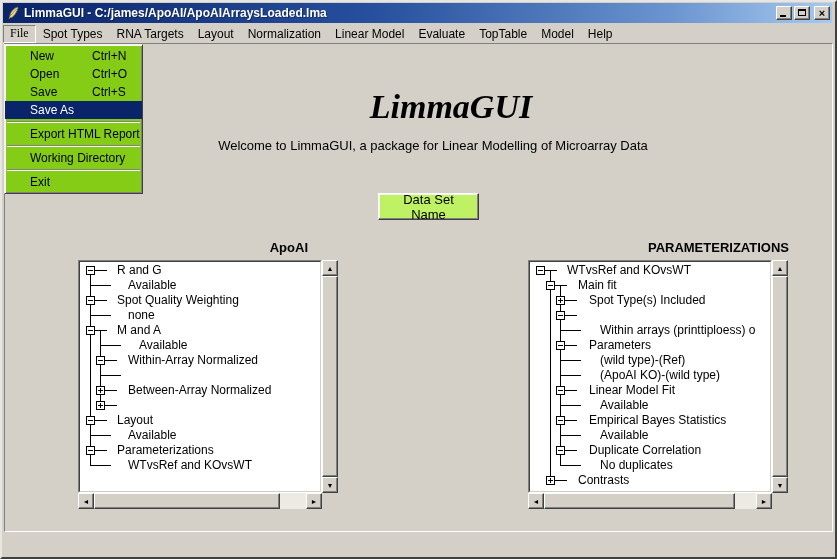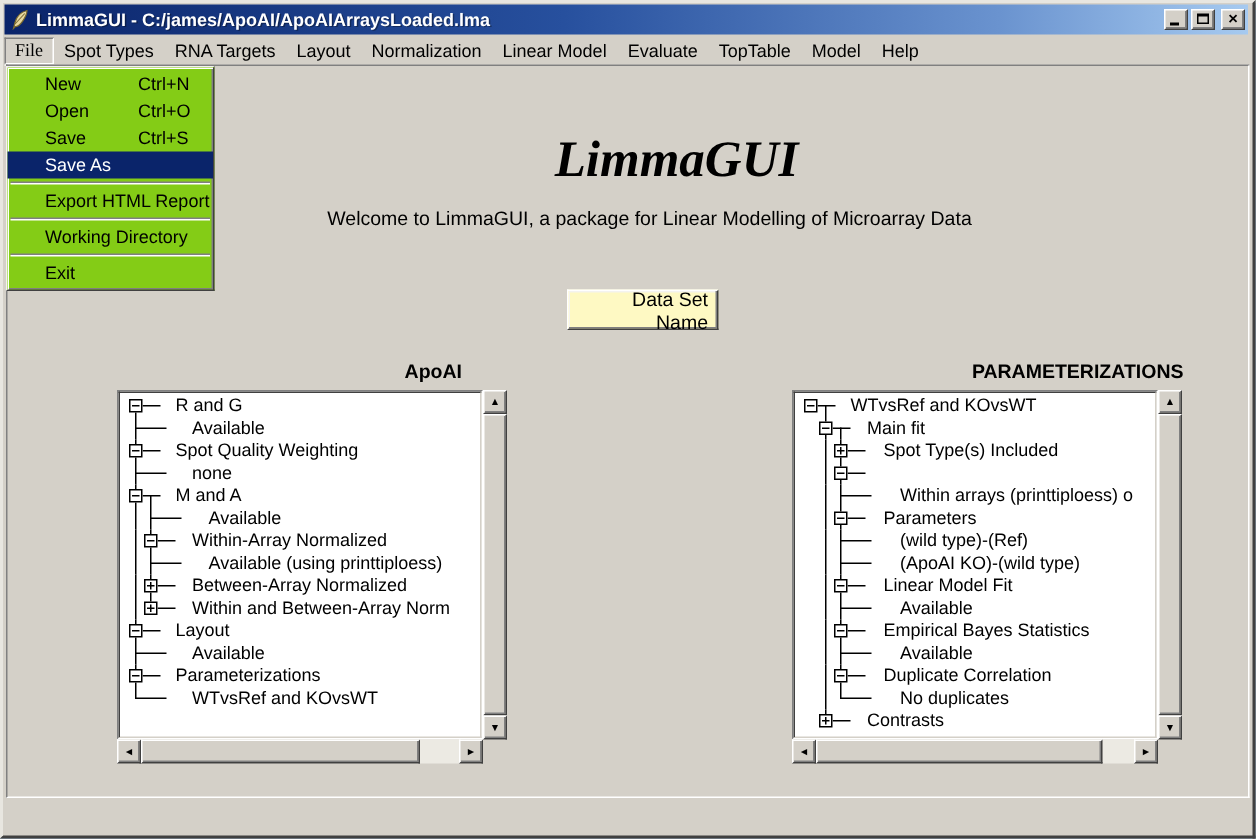--- a/index.html
+++ b/index.html
@@ -43,25 +43,25 @@
   .mi.selected{background:#0a246a;color:#fff;}
   .msep{height:2px;margin:2px 2px;border-top:1px solid #808080;border-bottom:1px solid #fff;}
 
   
   .content{position:absolute;left:2px;top:41px;width:829px;height:489px;background:#d4d0c8;
     border:1px solid;border-color:#808080 #fff #fff #808080;}
   .heading{position:absolute;left:280px;top:44px;width:332px;text-align:center;
     font-family:"Liberation Serif",serif;font-style:italic;font-weight:bold;font-size:34px;color:#000;}
   .welcome{position:absolute;left:140px;top:94px;width:576px;text-align:center;
     font-size:13px;color:#000;white-space:nowrap;}
-  .datasetbtn{position:absolute;left:373px;top:149px;width:101px;height:27px;background:#fef9c3;
+  .datasetbtn{position:absolute;left:373px;top:149px;width:101px;height:27px;background:#bef264;
     border:1px solid;border-color:#fff #404040 #404040 #fff;
     box-shadow:inset -1px -1px 0 #808080,inset 1px 1px 0 #f4f3ef;
     font-size:13px;color:#000;display:flex;align-items:center;justify-content:center;
-    font-family:"Liberation Sans",sans-serif;text-align:right;}
+    font-family:"Liberation Sans",sans-serif;}
   .treetitle{position:absolute;top:196px;font-size:13px;font-weight:bold;color:#000;text-align:right;}
   .treetitle.t0{left:103px;width:200px;}
   .treetitle.t1{left:524px;width:260px;}
 
   
   .treewidget{position:absolute;top:216px;width:260px;height:249px;}
   .treewidget.w0{left:73px;}
   .treewidget.w1{left:523px;}
   .treebox{position:absolute;left:0;top:0;width:244px;height:233px;
     border:1px solid;border-color:#808080 #fff #fff #808080;}
@@ -185,35 +185,33 @@
               <div class="vl full" style="left: 10px;"></div>
               <div class="vl full" style="left: 20px;"></div>
               <div class="gbox minus" style="left: 16px;"></div>
               <div class="tail" style="left: 25px;"></div>
               <div class="tlabel" style="left: 48px;">Within-Array Normalized</div>
             </div>
             <div class="trow">
               <div class="vl full" style="left: 10px;"></div>
               <div class="vl full" style="left: 20px;"></div>
               <div class="hb" style="left: 20px;"></div>
-              <div class="tlabel" style="left: 59px;">Available (using printtiploess)</div>
             </div>
             <div class="trow">
               <div class="vl full" style="left: 10px;"></div>
               <div class="vl full" style="left: 20px;"></div>
               <div class="gbox plus" style="left: 16px;"></div>
               <div class="tail" style="left: 25px;"></div>
               <div class="tlabel" style="left: 48px;">Between-Array Normalized</div>
             </div>
             <div class="trow">
               <div class="vl full" style="left: 10px;"></div>
               <div class="vl top" style="left: 20px;"></div>
               <div class="gbox plus" style="left: 16px;"></div>
               <div class="tail" style="left: 25px;"></div>
-              <div class="tlabel" style="left: 48px;">Within and Between-Array Norm</div>
             </div>
             <div class="trow">
               <div class="vl full" style="left: 10px;"></div>
               <div class="gbox minus" style="left: 6px;"></div>
               <div class="tail" style="left: 15px;"></div>
               <div class="tlabel" style="left: 37px;">Layout</div>
             </div>
             <div class="trow">
               <div class="vl full" style="left: 10px;"></div>
               <div class="hb" style="left: 10px;"></div>

